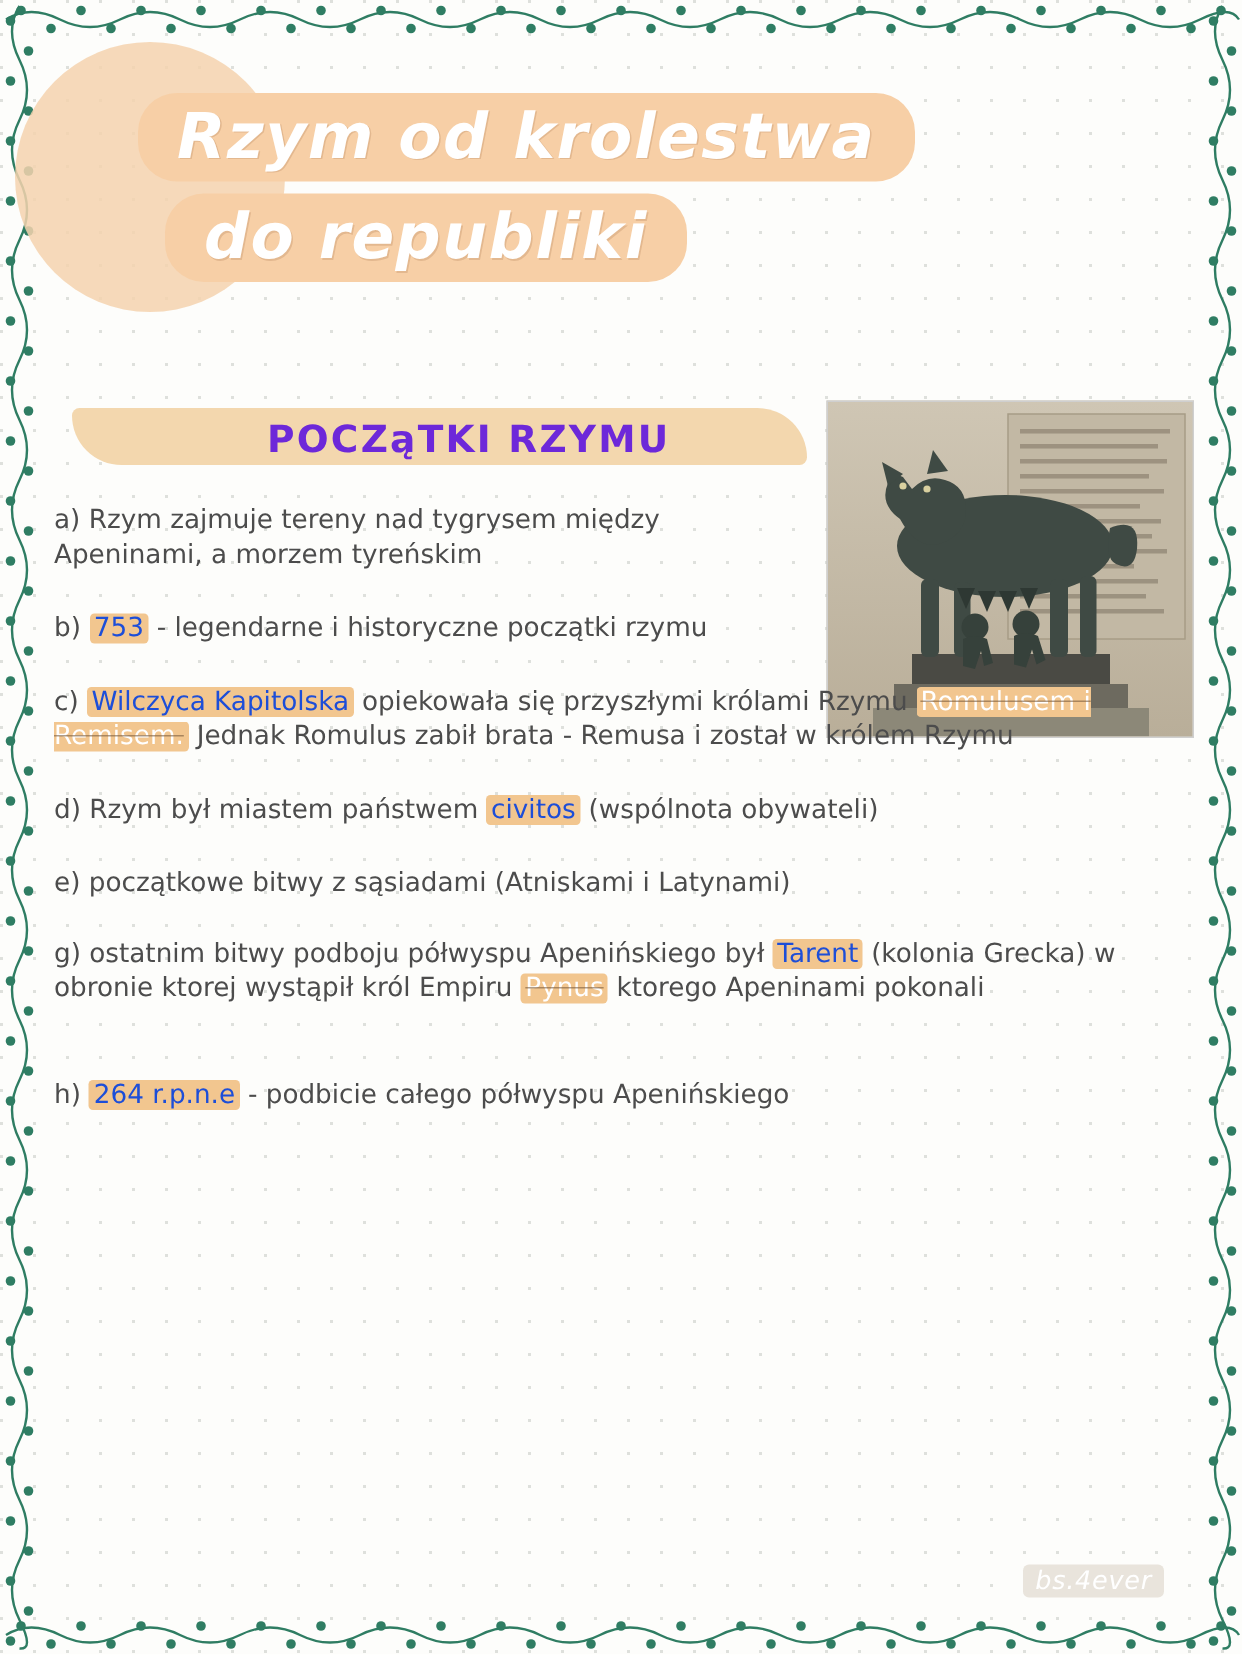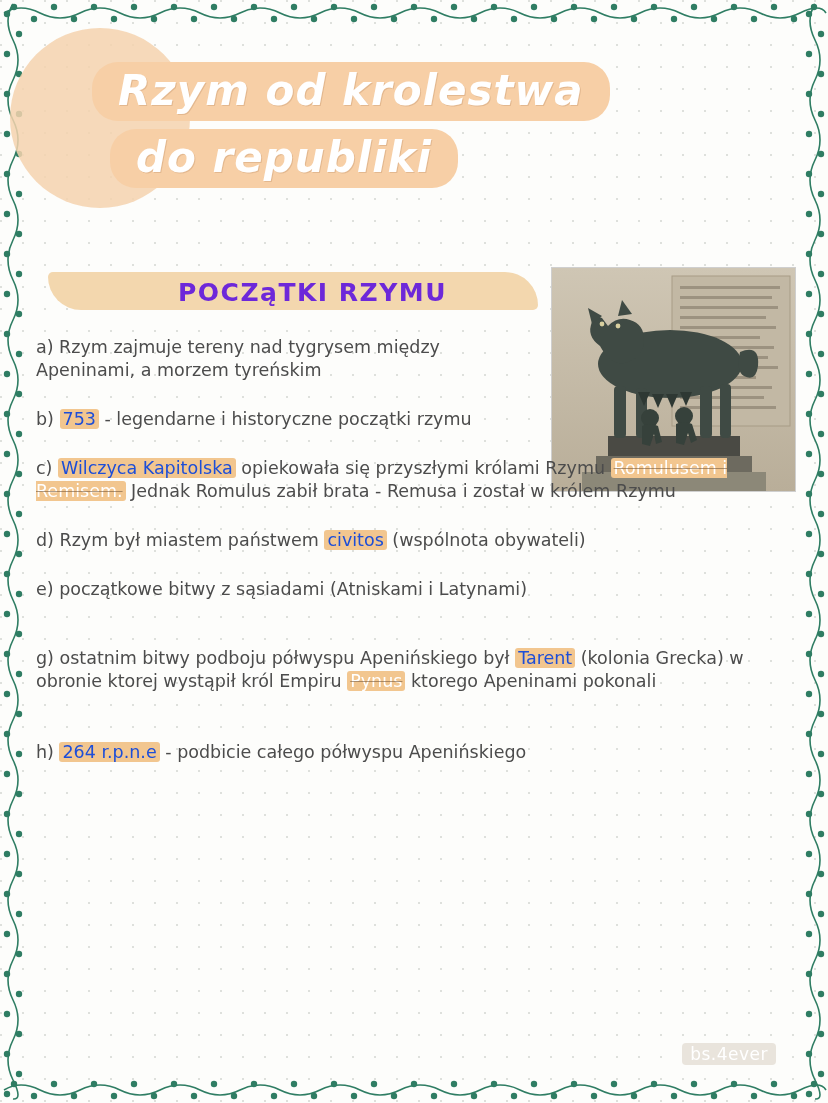--- a/index.html
+++ b/index.html
@@ -130,32 +130,33 @@
   }
   .hl-strike {
     background: #f2c68f;
     color: #ffffff;
     padding: 0 3px;
     border-radius: 3px;
     text-decoration: line-through;
     text-decoration-color: rgba(120,90,60,.6);
   }
   .sp1 { margin-bottom: 26px; }
-  .sp2 { margin-bottom: 46px; }
+  .sp2 { margin-bottom: 24px; }
   .sp3 { margin-bottom: 48px; }
 
   .signature {
     position: absolute;
     right: 52px;
     bottom: 38px;
     font-size: 17px;
     color: #ffffff;
     background: #e9e4dc;
     padding: 1px 8px;
     border-radius: 4px;
+    font-style: italic;
     letter-spacing: .5px;
   }
 </style>
 </head>
 <body>
 
 <div class="page">
   <div class="dots"></div>
 
   <div class="vine vine-top">

